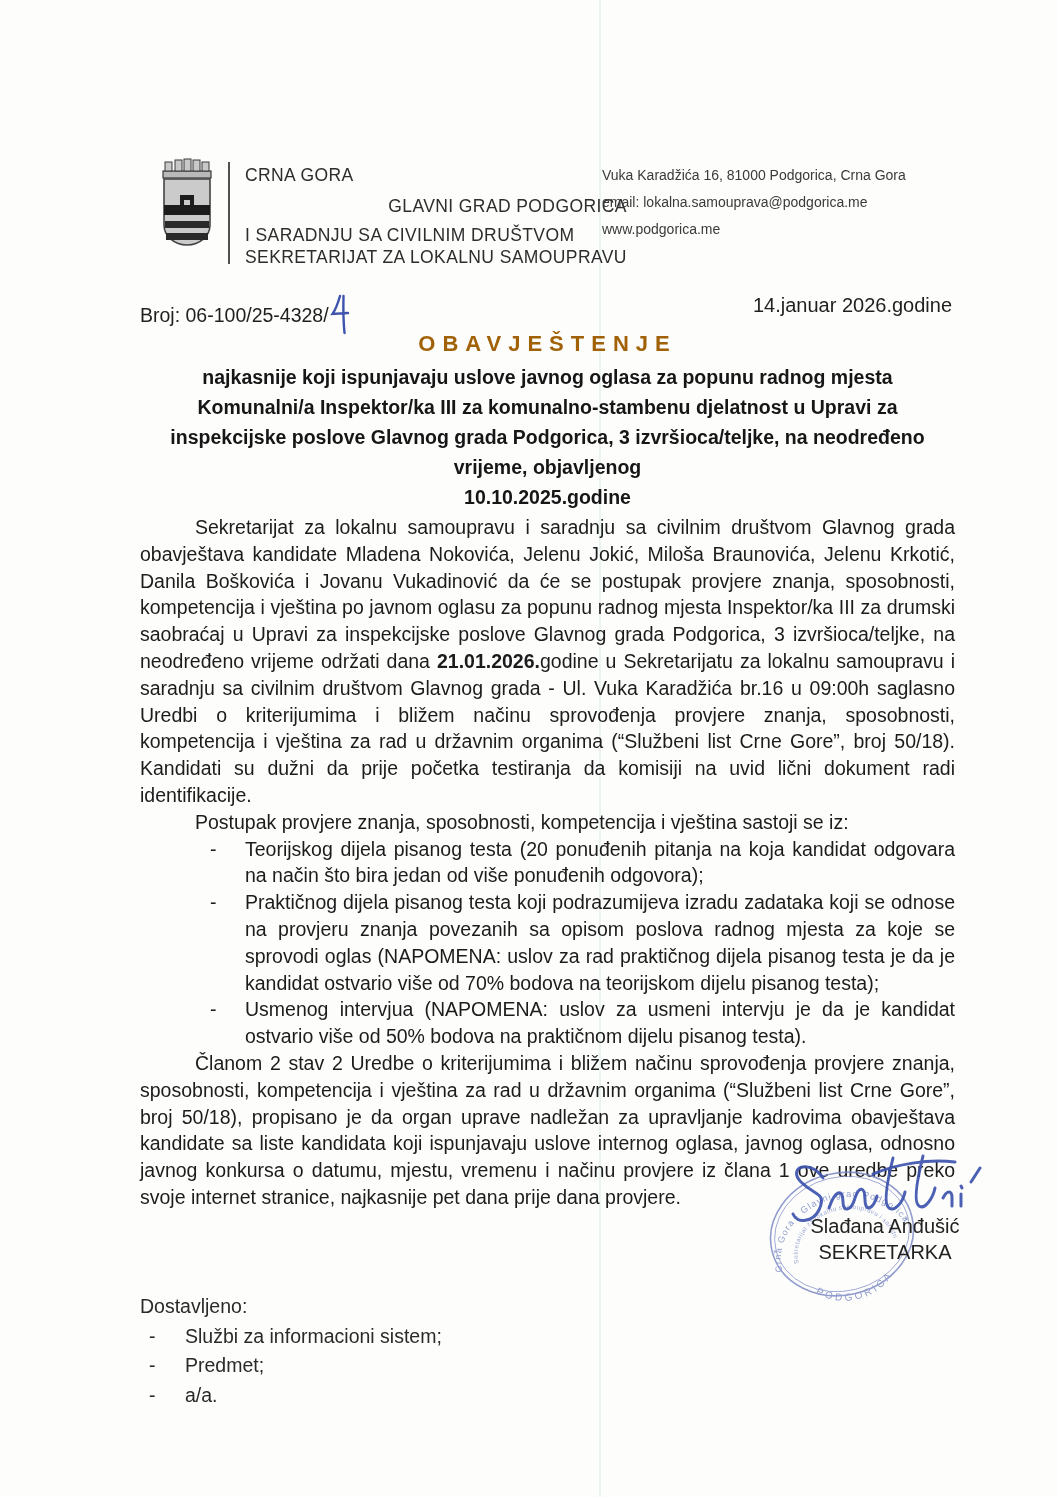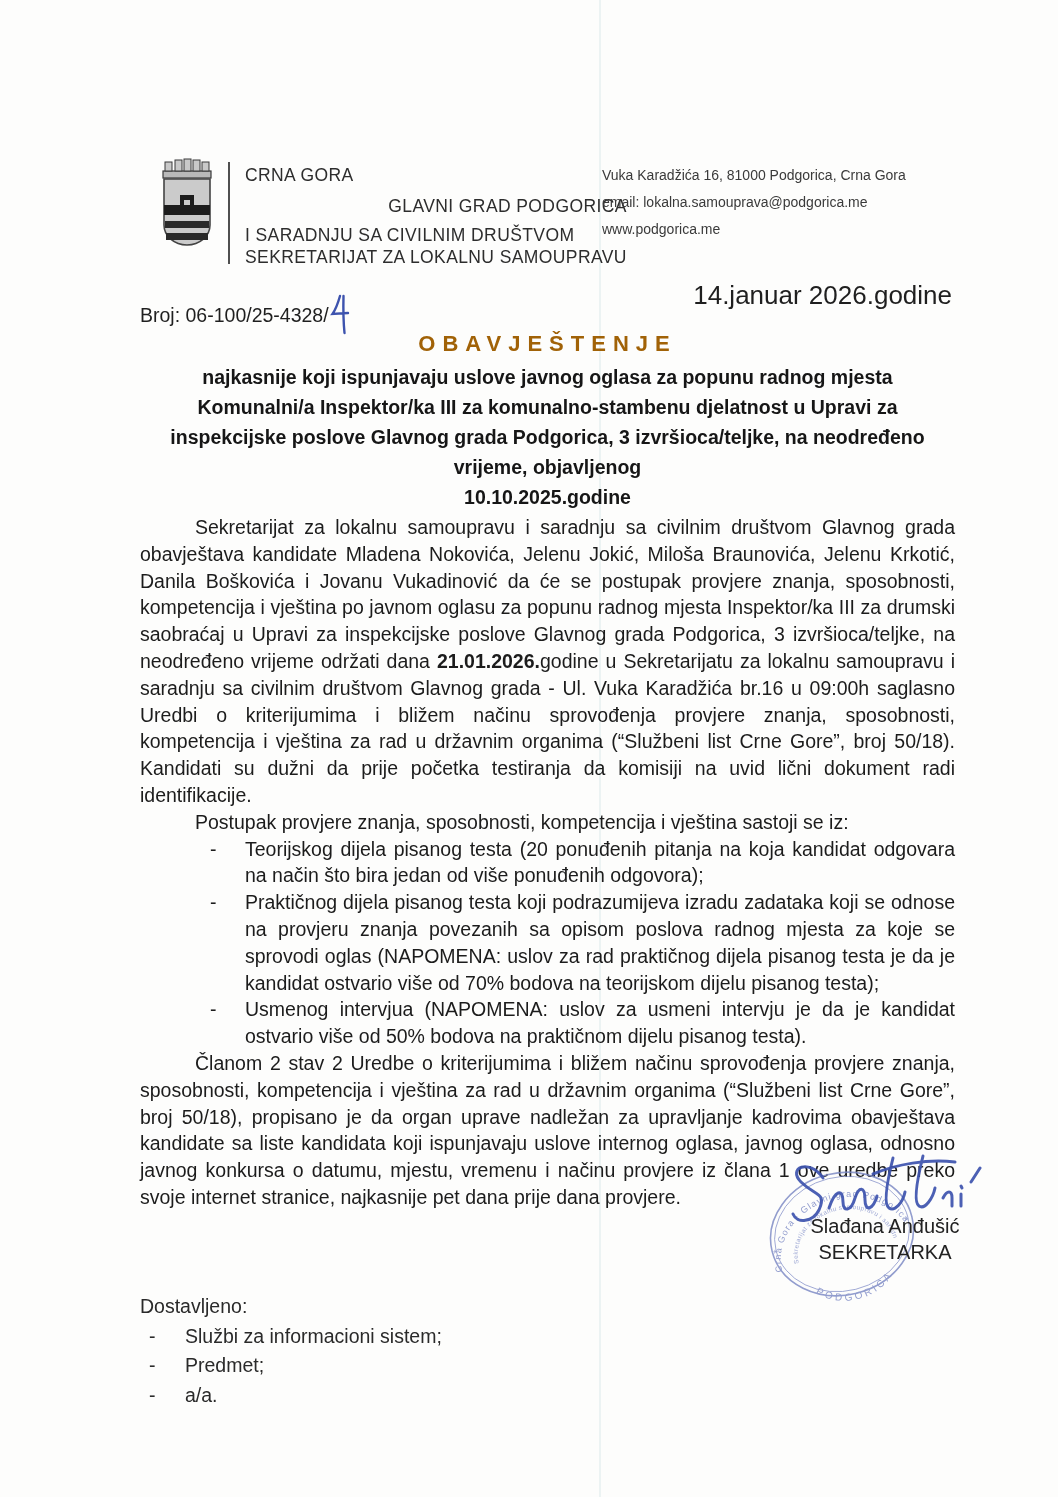--- a/index.html
+++ b/index.html
@@ -13,21 +13,21 @@
   
   .emblem{position:absolute; left:156px; top:157px;}
   .header-divider{position:absolute; left:228px; top:162px; width:2px; height:102px; background:#4f4f4f;}
   .org{position:absolute; left:245px; top:164px; font-size:17.5px; color:#2d2d2d; letter-spacing:.4px; line-height:22px; white-space:nowrap;}
   .org .gap8{margin-bottom:9px;}
   .org .gap6{margin-bottom:7px;text-align:right;}
   .contact{position:absolute; left:602px; top:162px; font-size:14px; color:#3a3a3a; line-height:27px; white-space:nowrap;}
   
   .broj{position:absolute; left:140px; top:292px; font-size:19.5px; white-space:nowrap;}
   .broj svg{vertical-align:-14px; margin-left:1px;}
-  .docdate{position:absolute; right:106px; top:280px; font-size:26px; white-space:nowrap;}
+  .docdate{position:absolute; right:106px; top:294px; font-size:20px; white-space:nowrap;}
   
   .titleblock{position:absolute; left:140px; top:331px; width:815px; text-align:center;}
   .title-main{font-weight:bold; font-size:22px; letter-spacing:7px; margin-bottom:5px; color:#a16207;}
   .title-line{font-weight:bold; font-size:19.5px; line-height:30px; color:#161616;}
   
   .bodyblock{position:absolute; left:140px; top:514px; width:815px;
     font-size:19.5px; line-height:26.8px; text-align:justify; color:#1c1c1c;}
   .para{text-indent:55px; margin:0;}
   .intro{text-indent:55px; text-align:left;}
   .bullet{position:relative; padding-left:105px; text-align:justify;}

